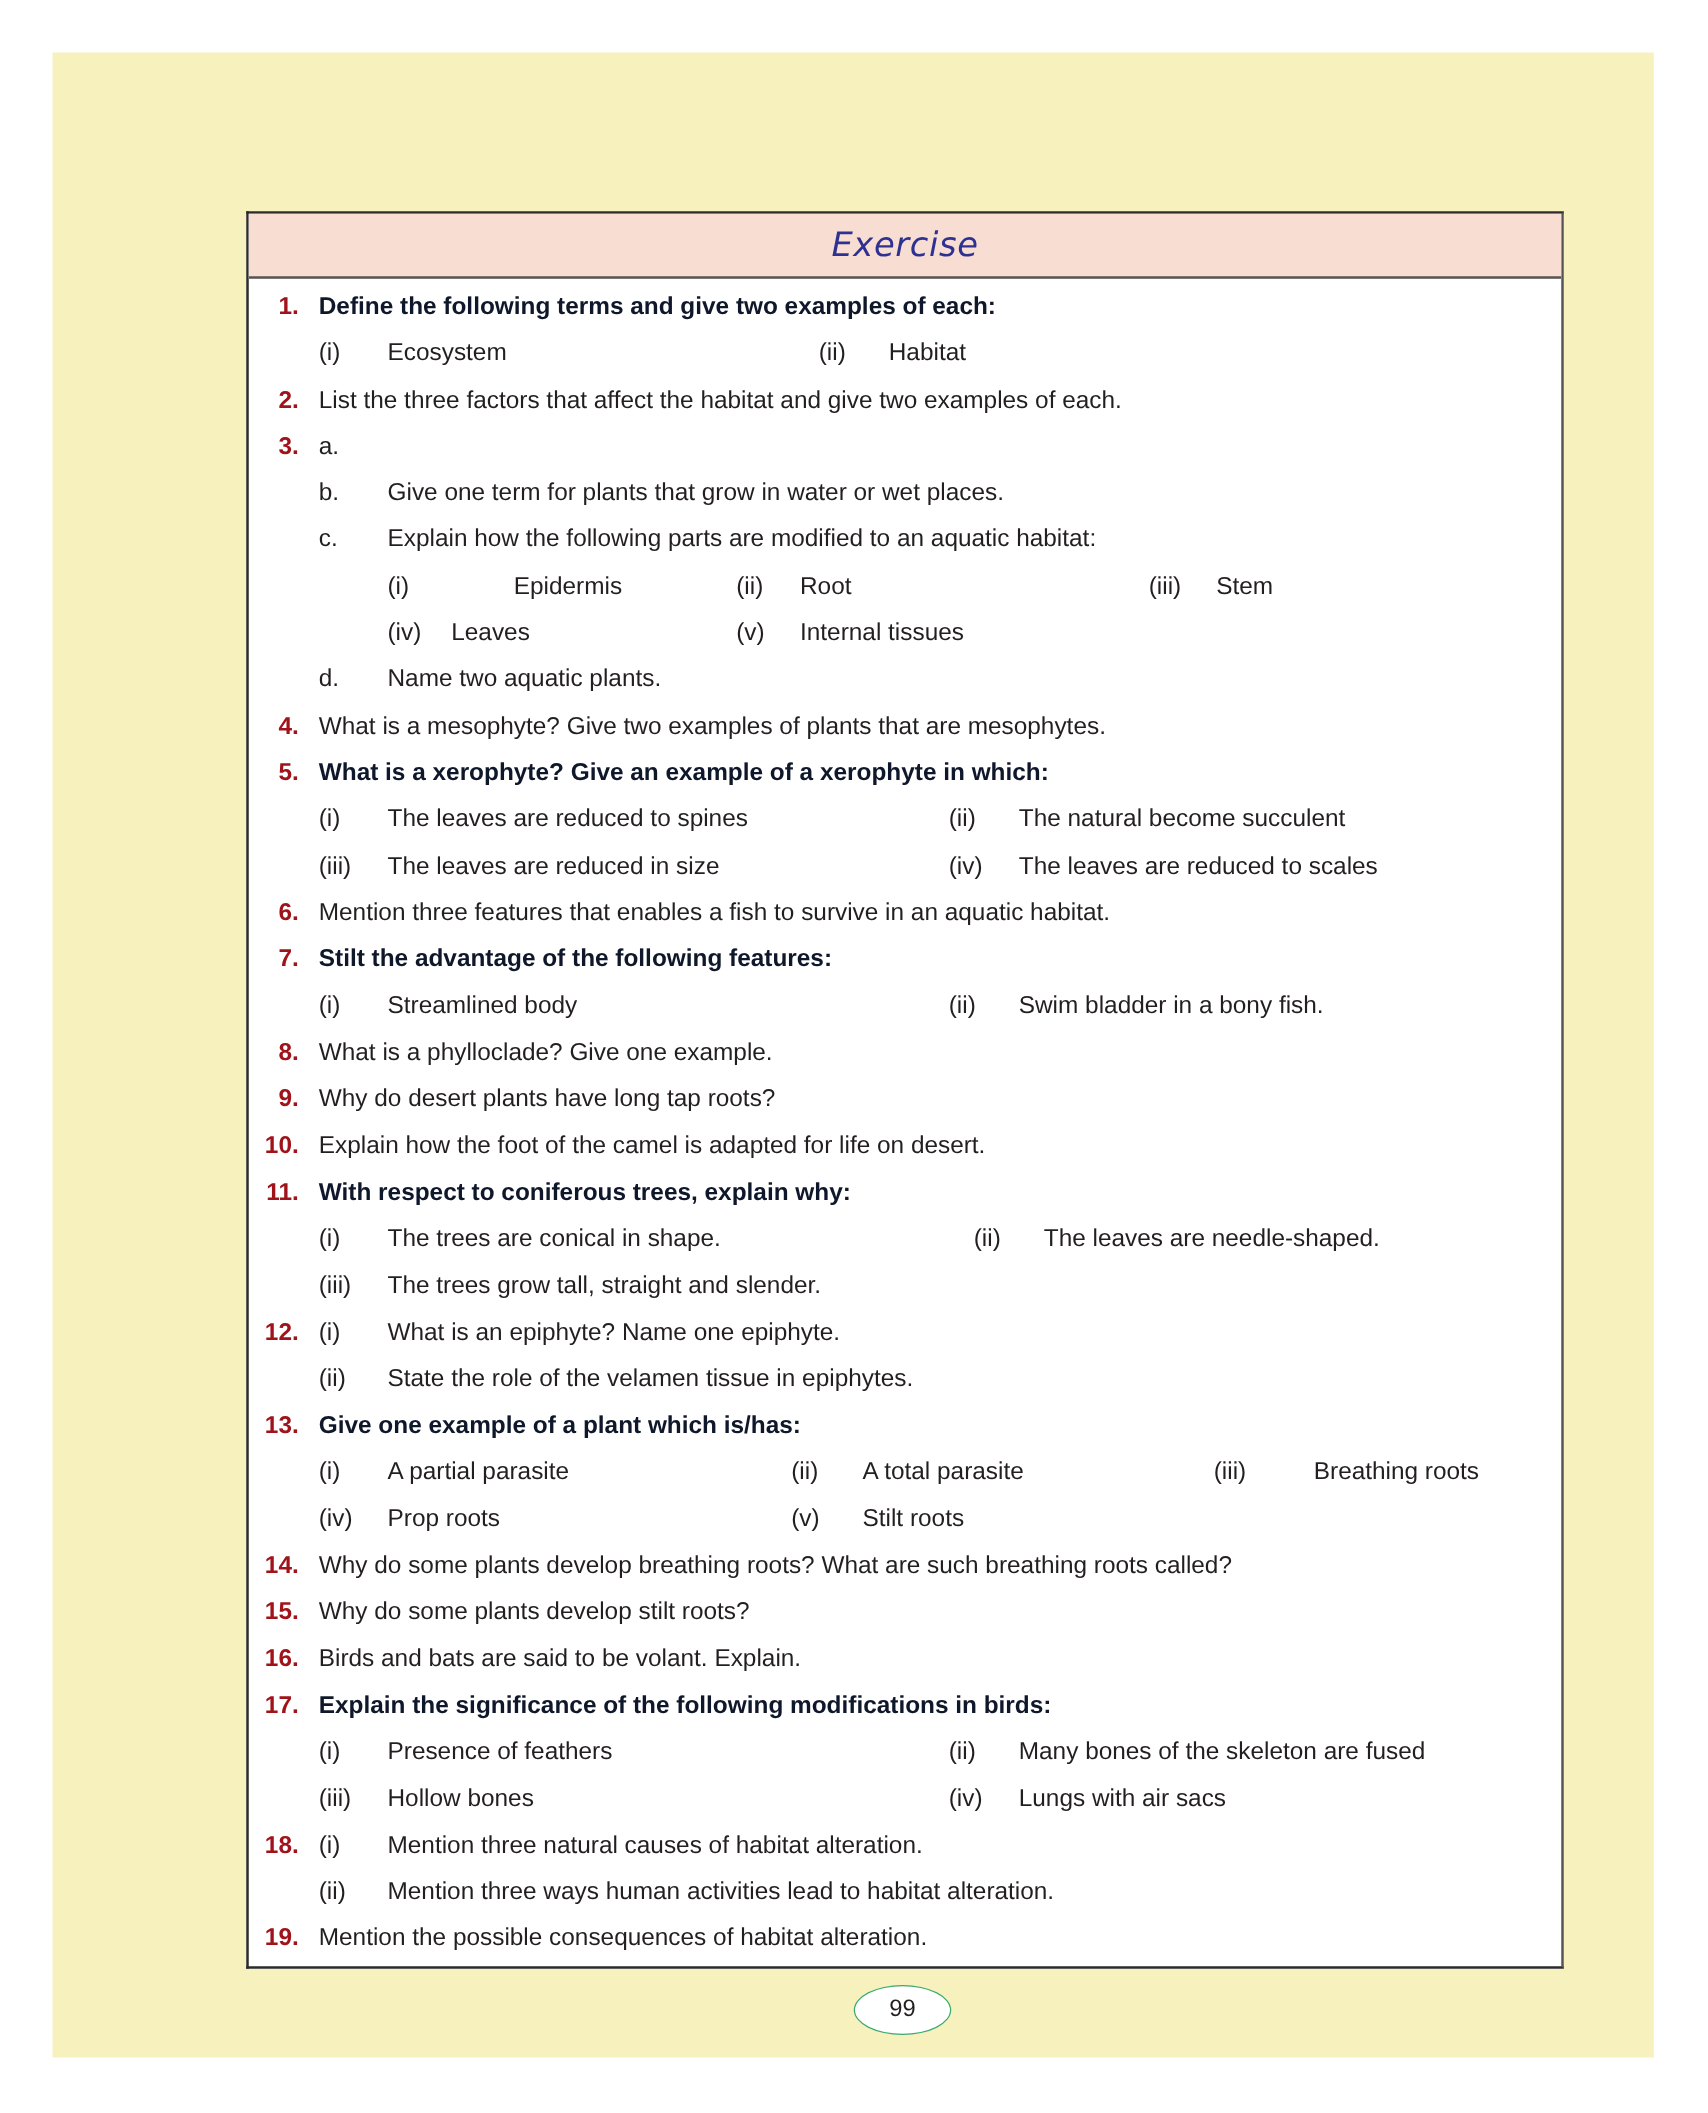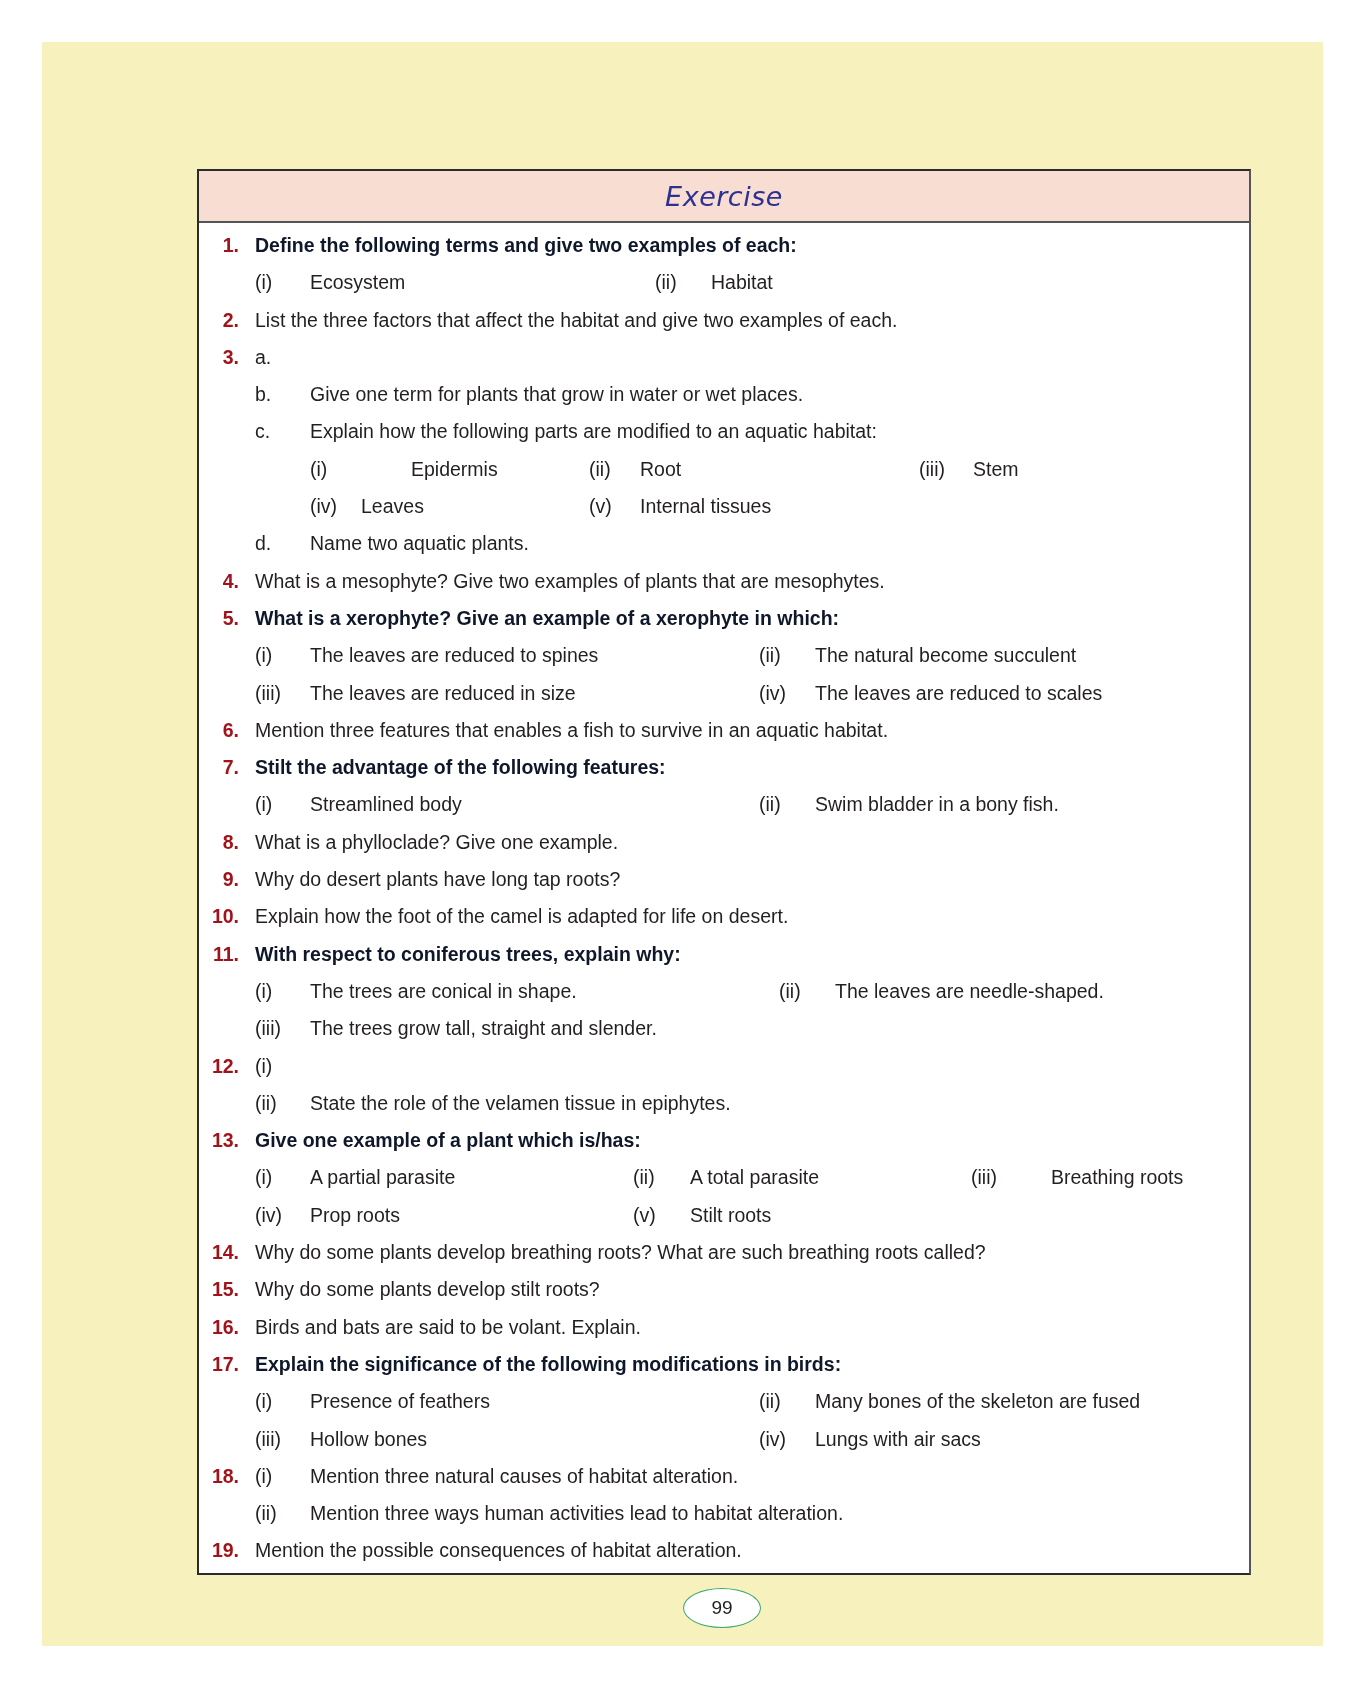--- a/index.html
+++ b/index.html
@@ -133,20 +133,21 @@
           <span class="lbl" style="left: 580px;">(ii)</span>
           <span class="txt" style="left: 636px;">The leaves are needle-shaped.</span>
         </div>
         <div class="row">
           <span class="lbl" style="left: 56px;">(iii)</span>
           <span class="txt" style="left: 111px;">The trees grow tall, straight and slender.</span>
         </div>
         <div class="row">
           <span class="num">12.</span>
           <span class="lbl" style="left: 56px;">(i)</span>
+          <span class="txt" style="left: 111px;">What is an epiphyte? Name one epiphyte.</span>
         </div>
         <div class="row">
           <span class="lbl" style="left: 56px;">(ii)</span>
           <span class="txt" style="left: 111px;">State the role of the velamen tissue in epiphytes.</span>
         </div>
         <div class="row">
           <span class="num">13.</span>
           <span class="q bold">Give one example of a plant which is/has:</span>
         </div>
         <div class="row">

